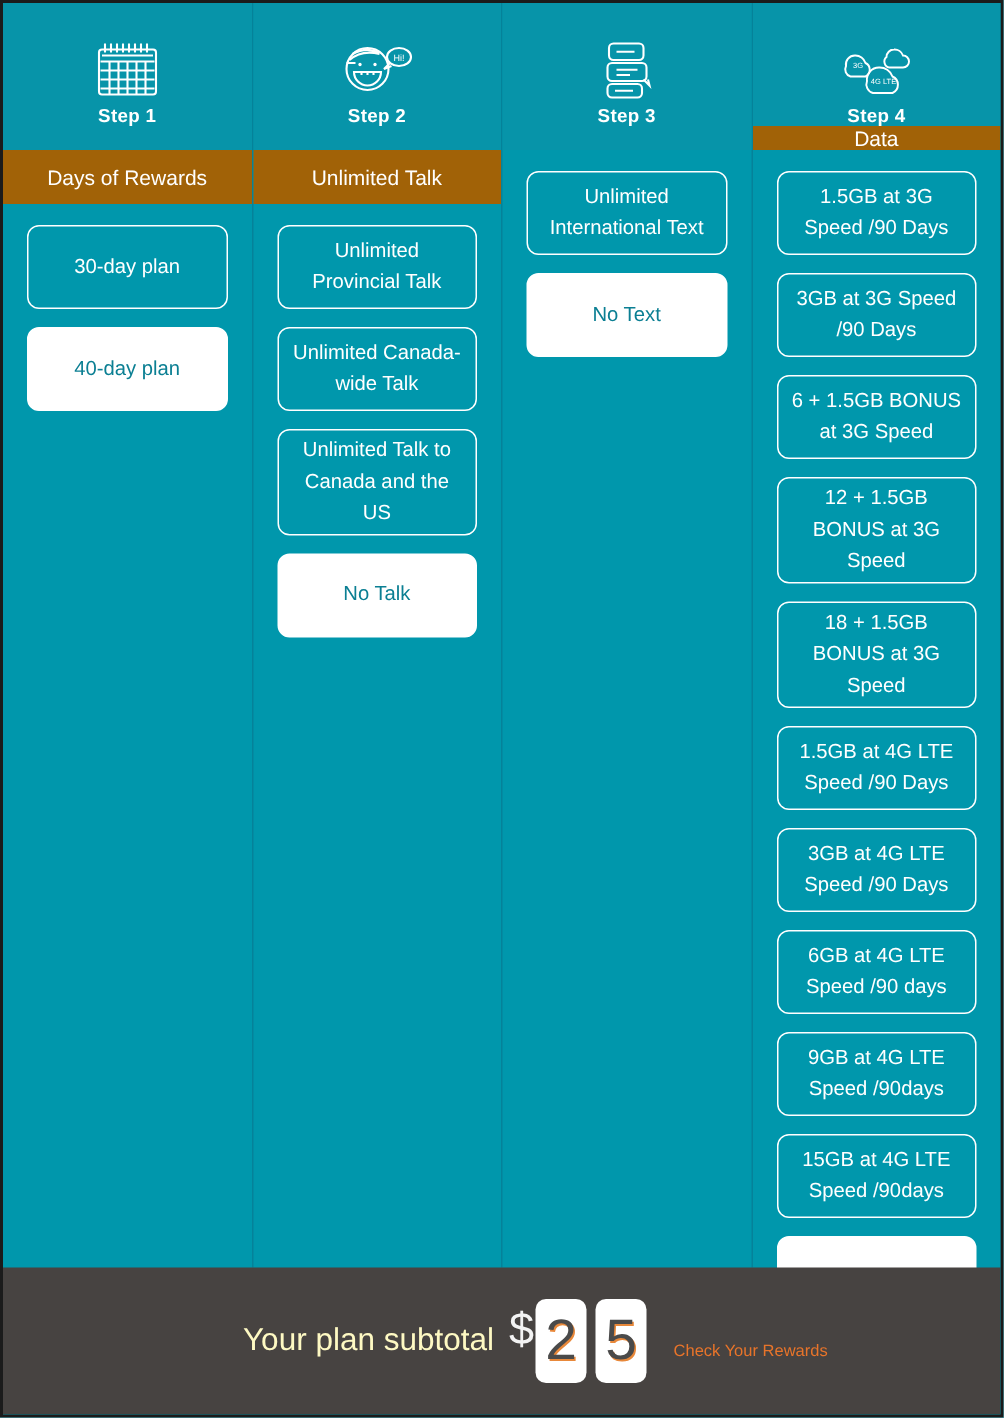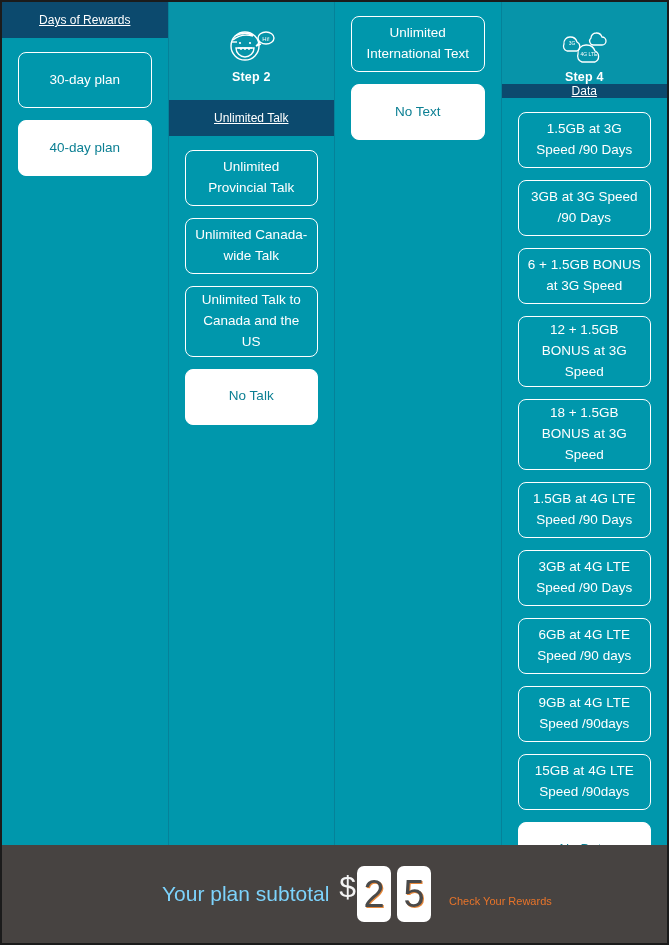--- a/index.html
+++ b/index.html
@@ -60,27 +60,26 @@
   }
   .step-label {
     color: #ffffff;
     font-size: 12.5px;
     font-weight: bold;
     letter-spacing: 0.2px;
     margin-top: 2px;
   }
   .col-sub {
     height: 36px;
-    background: #0c4a6e;
+    background: #a16207;
     display: flex;
     align-items: center;
     justify-content: center;
     color: #ffffff;
-    font-size: 12px;
-    text-decoration: underline;
+    font-size: 14px;
   }
   .col-options {
     flex: 1 1 auto;
     padding: 14px 16px 0 16px;
     box-sizing: border-box;
     display: flex;
     flex-direction: column;
     gap: 12px;
   }
   .option {
@@ -113,21 +112,21 @@
     display: flex;
     align-items: center;
     box-sizing: border-box;
   }
   .subtotal-wrap {
     display: flex;
     align-items: center;
     margin-left: 160px;
   }
   .subtotal-label {
-    color: #7dd3fc;
+    color: #fef9c3;
     font-size: 21px;
     margin-right: 10px;
     white-space: nowrap;
   }
   .currency {
     color: #f3f3f3;
     font-size: 30px;
     line-height: 1;
     margin-right: 1px;
     align-self: flex-start;
@@ -172,20 +171,35 @@
   }
 </style>
 </head>
 <body>
 
 <div class="page">
 
   <div class="builder">
 
     <div class="column">
+      <div class="col-head">
+        <div class="col-icon">
+          <svg width="42" height="40" viewBox="0 0 42 40">
+            <g fill="none" stroke="#ffffff" stroke-width="1.4">
+              <path d="M4 7 h34 a2 2 0 0 1 2 2 v26 a2 2 0 0 1 -2 2 h-34 a2 2 0 0 1 -2 -2 v-26 a2 2 0 0 1 2 -2 z"></path>
+              <path d="M3 15 h36"></path>
+              <path d="M3 21 h36 M3 27 h36 M3 33 h36"></path>
+              <path d="M9 15 v22 M15 15 v22 M21 15 v22 M27 15 v22 M33 15 v22"></path>
+              <path d="M4 11 h34"></path>
+              <path d="M6 3 v6 M10 3 v6 M14 3 v6 M18 3 v6 M22 3 v6 M26 3 v6 M30 3 v6 M34 3 v6"></path>
+            </g>
+          </svg>
+        </div>
+        <div class="step-label">Step 1</div>
+      </div>
       <div class="col-sub">Days of Rewards</div>
       <div class="col-options">
         <div class="option">30-day plan</div>
         <div class="option selected">40-day plan</div>
       </div>
     </div>
 
     <div class="column">
       <div class="col-head">
         <div class="col-icon">
@@ -210,20 +224,36 @@
       <div class="col-sub">Unlimited Talk</div>
       <div class="col-options">
         <div class="option">Unlimited Provincial Talk</div>
         <div class="option">Unlimited Canada-wide Talk</div>
         <div class="option">Unlimited Talk to Canada and the US</div>
         <div class="option selected">No Talk</div>
       </div>
     </div>
 
     <div class="column">
+      <div class="col-head">
+        <div class="col-icon">
+          <svg width="44" height="40" viewBox="0 0 44 40">
+            <g fill="none" stroke="#ffffff" stroke-width="1.4">
+              <path d="M13 3 h17 a3 3 0 0 1 3 3 v5 a3 3 0 0 1 -3 3 h-17 a3 3 0 0 1 -3 -3 v-5 a3 3 0 0 1 3 -3 z"></path>
+              <path d="M15 8.5 h12"></path>
+              <path d="M12 16 h20 a3 3 0 0 1 3 3 v6 a3 3 0 0 1 -3 3 h-20 a3 3 0 0 1 -3 -3 v-6 a3 3 0 0 1 3 -3 z"></path>
+              <path d="M15 20.5 h14 M15 24 h9"></path>
+              <path d="M33 27 l4 4 l-1 -4"></path>
+              <path d="M12 30 h17 a3 3 0 0 1 3 3 v3 a3 3 0 0 1 -3 3 h-17 a3 3 0 0 1 -3 -3 v-3 a3 3 0 0 1 3 -3 z"></path>
+              <path d="M14 34.5 h12"></path>
+            </g>
+          </svg>
+        </div>
+        <div class="step-label">Step 3</div>
+      </div>
       <div class="col-options">
         <div class="option">Unlimited International Text</div>
         <div class="option selected">No Text</div>
       </div>
     </div>
 
     <div class="column">
       <div class="col-head">
         <div class="col-icon">
           <svg width="52" height="40" viewBox="0 0 52 40">

